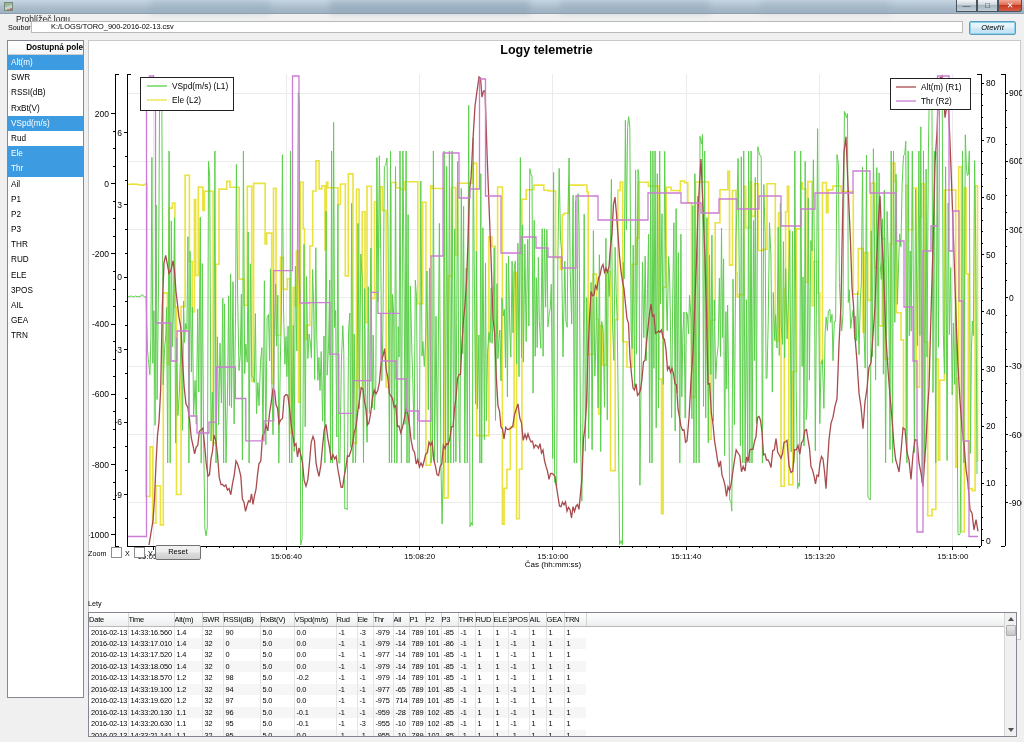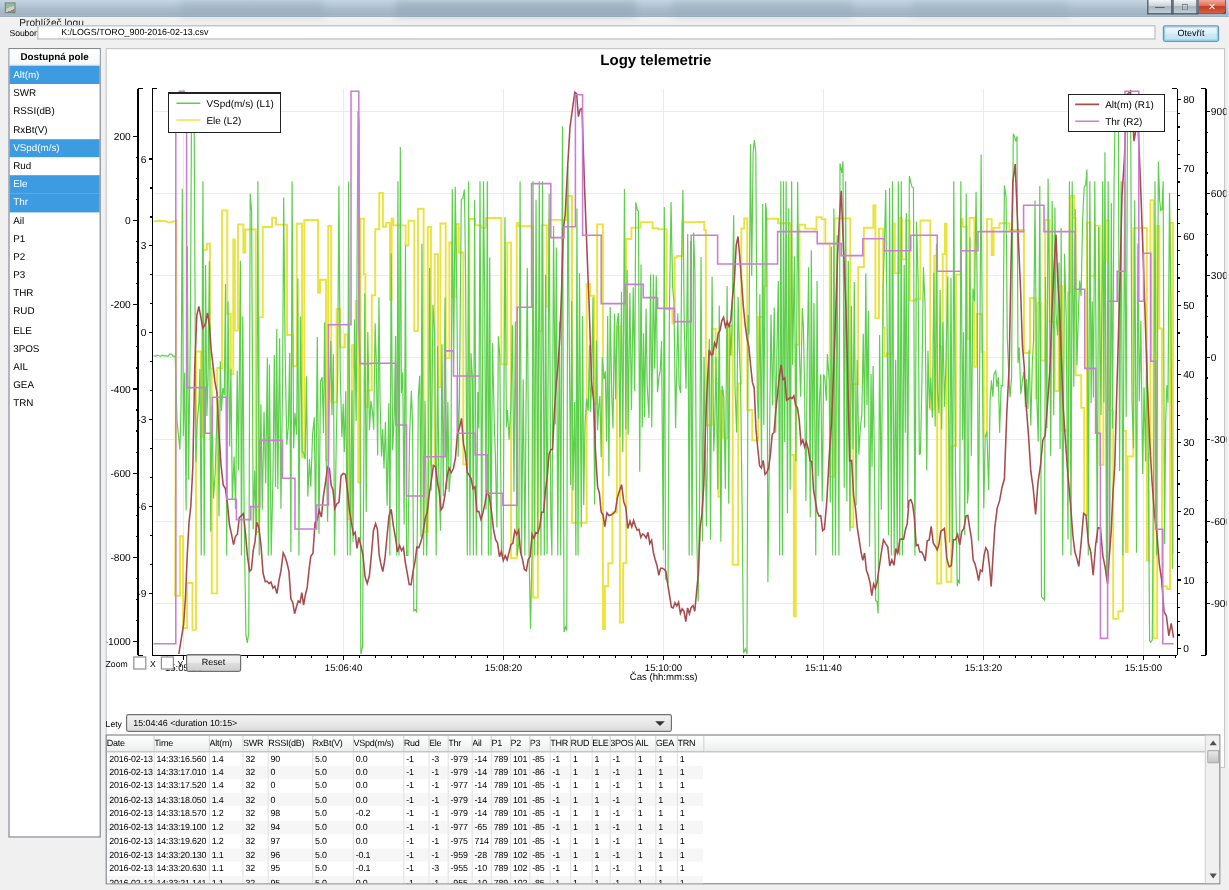--- a/index.html
+++ b/index.html
@@ -14,23 +14,23 @@
   background:linear-gradient(to bottom,#f4f6f8,#c9d3da 45%,#a8b6c0 50%,#c2cdd6); }
 .wb.close { width:24px; background:linear-gradient(to bottom,#f2a898,#e06a52 45%,#c63a22 50%,#d66048); border-radius:0 0 3px 0; }
 .wb span { display:block; text-align:center; font-size:8px; line-height:11px; color:#333; }
 .wb.close span { color:#fff; }
 .filerow { position:absolute; left:0; top:14px; width:864px; height:26px; }
 .filerow .lbl { position:absolute; left:8px; top:9px; font-size:7.2px; letter-spacing:-0.1px; }
 .fileinput { position:absolute; left:31px; top:7px; width:932px; height:12px; background:#fff; border:1px solid #b9b9b9; font-size:7.4px; line-height:10px; padding-left:19px; color:#000; }
 .openbtn { position:absolute; left:969px; top:7px; width:47px; height:14px;
   background:linear-gradient(to bottom,#eef7fc,#dff0f9 48%,#cfe8f6 52%,#bfe2f4);
   border:1px solid #5d9cbd; border-radius:2px; box-shadow:0 0 0 1px #8cd0ea inset;
-  text-align:center; line-height:12px; font-size:7.5px; }
+  text-align:center; line-height:12px; font-size:7.5px;font-style:italic; }
 .listpanel { position:absolute; left:7px; top:40px; width:77px; height:658px; background:#fff; border:1px solid #828790; }
-.listhead { height:14px; border-bottom:1px solid #cdcdcd; background:linear-gradient(to bottom,#ffffff,#f5f6f7); font-weight:bold; text-align:center; line-height:14px; font-size:8.2px; }
+.listhead { height:14px; border-bottom:1px solid #cdcdcd; background:linear-gradient(to bottom,#ffffff,#f5f6f7); font-weight:bold; text-align:right; line-height:14px; font-size:8.2px; }
 .listpanel .items div { height:15.2px; line-height:15.2px; padding-left:3px; font-size:8.2px; }
 .listpanel .items div.sel { background:#3c9be1; color:#fff; }
 .chartbox { position:absolute; left:88px; top:40px; width:933px; height:600px; background:#fff; border:1px solid #c8c8c8; }
 .charttitle { position:absolute; left:-7px; top:2px; width:929px; text-align:center; font-weight:bold; font-size:12.5px; }
 .zoomrow { position:absolute; left:0; top:544px; width:1024px; height:18px; }
 .zoomrow .lbl { position:absolute; left:88px; top:5px; font-size:7.2px; }
 .cb { position:absolute; top:3px; width:11px; height:11px; background:#fff; border:1px solid #8e8e8e; }
 .zoomrow .xl { position:absolute; left:125px; top:5px; font-size:7.2px; }
 .zoomrow .yl { position:absolute; left:148px; top:5px; font-size:7.2px; }
 .resetbtn { position:absolute; left:155px; top:1px; width:46px; height:15px; background:linear-gradient(to bottom,#f2f2f2,#ebebeb 48%,#dddddd 52%,#cfcfcf); border:1px solid #707070; border-radius:2px; text-align:center; line-height:12px; font-size:7.5px; }
@@ -366,21 +366,20 @@
 <div class="zoomrow">
   <div class="lbl">Zoom</div>
   <div class="cb" style="left:111px"></div>
   <div class="xl">X</div>
   <div class="cb" style="left:134px"></div>
   <div class="yl">Y</div>
   <div class="resetbtn">Reset</div>
 </div>
 <div class="letyrow">
   <div class="lbl">Lety</div>
-  <div class="combo">15:04:46 &lt;duration 10:15&gt;<span class="arr"></span></div>
 </div>
 <div class="tablebox">
 <table>
       <thead>
         <tr>
           <th style="width:39px">Date</th>
           <th style="width:46px">Time</th>
           <th style="width:28px">Alt(m)</th>
           <th style="width:21px">SWR</th>
           <th style="width:37px">RSSI(dB)</th>

